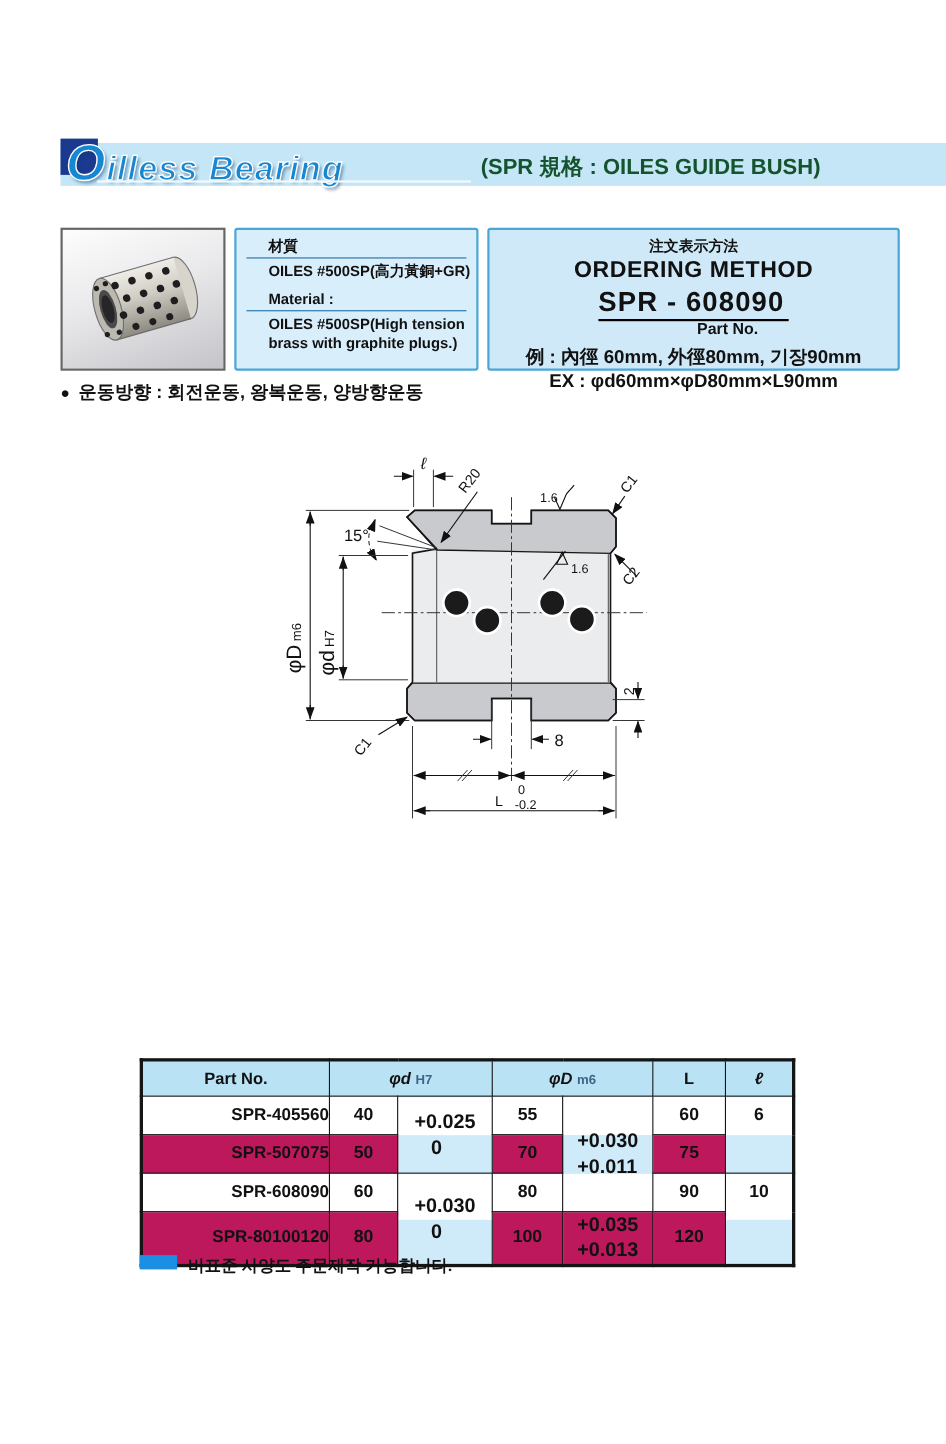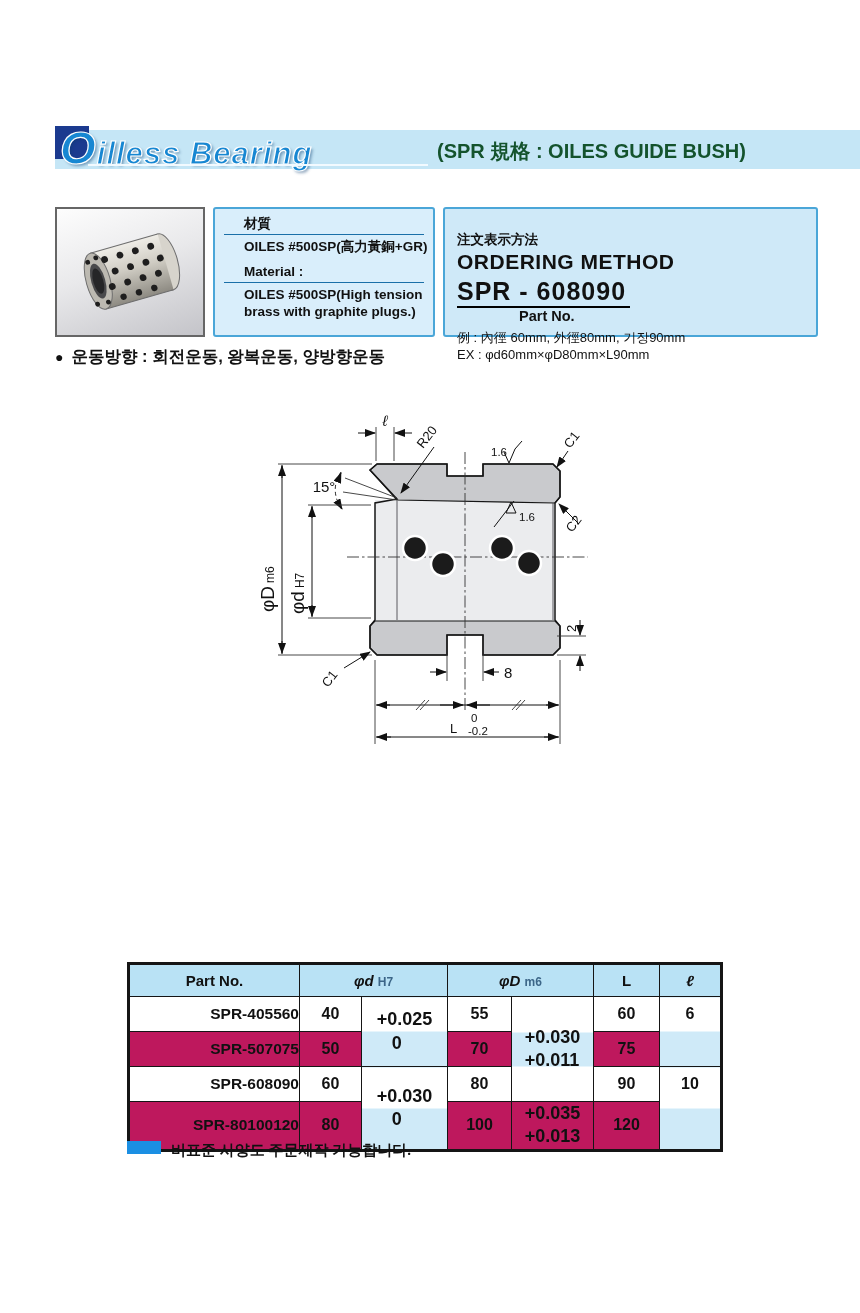--- a/index.html
+++ b/index.html
@@ -18,27 +18,27 @@
   .subtitle{position:absolute;left:437px;top:138px;font-size:20px;font-weight:bold;color:#14532d;white-space:nowrap;}
   
   .photo-box{position:absolute;left:55px;top:207px;width:150px;height:130px;border:2px solid #666;
       background:linear-gradient(160deg,#fdfdfd 0%,#e9e9eb 45%,#c4c4c9 100%);box-sizing:border-box;}
   .mat-box{position:absolute;left:213px;top:207px;width:222px;height:130px;border:2px solid #4aa6d8;border-radius:3px;
       background:#d9eefb;box-sizing:border-box;padding:7px 9px;font-size:13.5px;font-weight:bold;line-height:1.25;}
   .mat-rule{height:0;border-bottom:1.6px solid #1a6fa8;margin:1px 0 4px 0;}
   .mat-line{white-space:nowrap;margin-left:20px;}
   .mat-gap{height:8px;}
   .ord-box{position:absolute;left:443px;top:207px;width:375px;height:130px;border:2px solid #4aa6d8;border-radius:3px;
-      background:#cfe9f8;box-sizing:border-box;padding:22px 12px;}
+      background:#cfe9f8;box-sizing:border-box;padding:6px 12px;text-align:center;}
   .ord-jp{font-size:13.5px;font-weight:bold;}
   .ord-title{font-size:21px;font-weight:bold;letter-spacing:.5px;margin-top:1px;}
   .ord-part{font-size:25px;font-weight:bold;letter-spacing:1px;display:inline-block;
       border-bottom:2px solid #000;padding:0 4px 0 0;margin-top:3px;}
   .ord-partno{font-size:14.5px;font-weight:bold;margin-left:62px;margin-top:0px;}
-  .ord-ex{font-size:13px;font-weight:normal;margin-top:6px;line-height:1.3;}
+  .ord-ex{font-size:17px;font-weight:bold;margin-top:6px;line-height:1.3;}
   
   .motion{position:absolute;left:55px;top:346px;font-size:16.5px;font-weight:bold;white-space:nowrap;}
   .motion .bullet{font-size:14px;margin-right:8px;}
   
   .drawing{position:absolute;left:245px;top:412px;}
   .out{stroke:#161616;stroke-width:1.5;fill:none;stroke-linejoin:miter;}
   .band{fill:#c9cacd;stroke:#161616;stroke-width:1.2;stroke-linejoin:miter;}
   .bodyfill{fill:#ebecee;stroke:none;}
   .inner{stroke:#4a4a4e;stroke-width:.9;fill:none;}
   .cl{stroke:#333;stroke-width:.9;stroke-dasharray:12 3 2.5 3;fill:none;}

